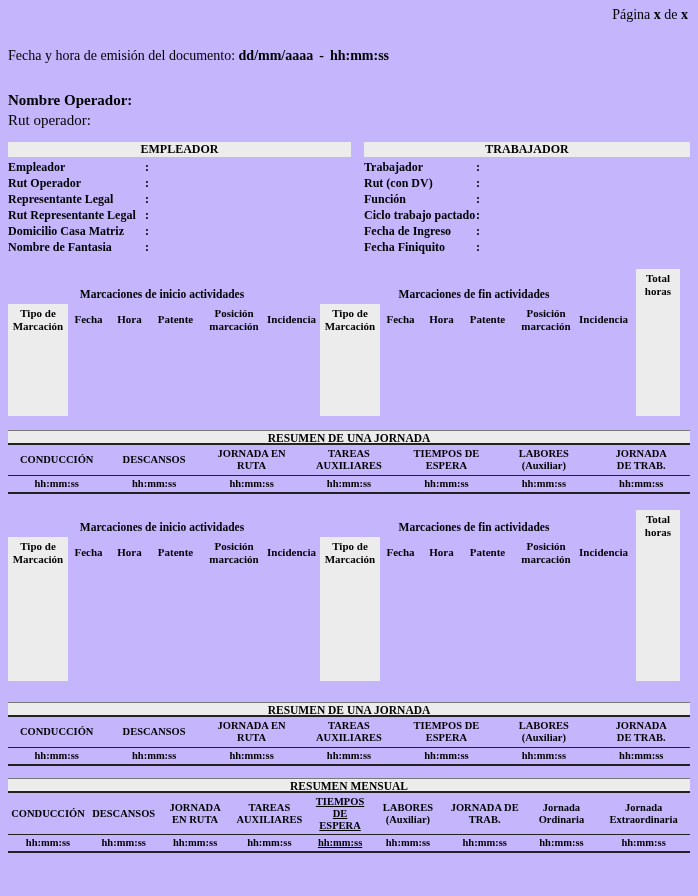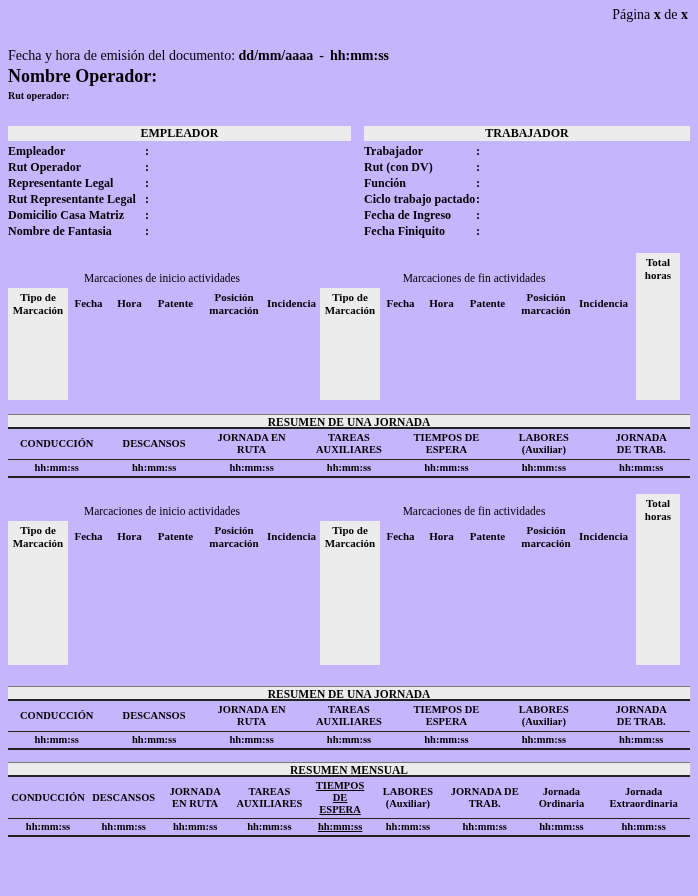--- a/index.html
+++ b/index.html
@@ -8,40 +8,40 @@
   .page { position:relative; width:698px; height:896px; background:#c4b5fd; padding:6px 8px 0 8px; overflow:hidden; }
 
   .page-num { text-align:right; font-size:14px; line-height:18px; padding-right:2px; }
   .page-num b { font-weight:700; }
 
   .emission-line { margin-top:22px; font-size:14px; line-height:20px; }
   .period-line { font-size:14px; line-height:20px; }
   .bold-val { font-weight:700; }
   .sp { display:inline-block; width:6px; }
 
-  .operator-name { font-weight:700; font-size:18px; line-height:20px; }
-  .operator-rut { font-weight:700; font-size:10px; line-height:20px; }
-
-  .info-panels { display:flex; margin-top:20px; gap:13px; }
+  .operator-name { margin-top:24px; font-weight:700; font-size:15px; line-height:20px; }
+  .operator-rut { font-weight:400; font-size:15px; line-height:20px; }
+
+  .info-panels { display:flex; margin-top:12px; gap:13px; }
   .panel.empleador { width:344px; }
   .panel.trabajador { width:327px; }
   .panel-title { background:#ececec; text-align:center; font-weight:700; font-size:12px; height:15px; line-height:15px; }
   .panel-rows { margin-top:2px; }
   .panel-row { display:flex; font-size:12px; font-weight:700; height:16px; line-height:16px; }
   .panel-row .lbl { width:137px; }
   .panel.trabajador .panel-row .lbl { width:112px; }
   .panel-row .colon { width:10px; }
   .panel-row .val { flex:1; font-weight:400; }
 
   .marc-block { display:flex; align-items:stretch; }
   .marc-block.block1 { margin-top:14px; }
   .marc-block.block2 { margin-top:16px; }
   .marc-table { width:308px; }
   .marc-table.fin { margin-left:4px; }
-  .marc-title { text-align:center; font-weight:400; font-size:11.5px; height:35px; display:flex; align-items:flex-end; justify-content:center; padding-bottom:4px; }
+  .marc-title { text-align:center; font-weight:700; font-size:11.5px; height:35px; display:flex; align-items:flex-end; justify-content:center; padding-bottom:4px; }
   .block2 .marc-title { height:27px; }
   .marc-headers { display:flex; }
   .hcell { text-align:center; font-weight:700; font-size:11px; line-height:13px; white-space:pre-line; padding-top:9px; }
   .hcell.tall { padding-top:3px; }
   .hcell.tipo { background:#ececec; height:112px; padding-top:3px; }
   .block2 .hcell.tipo { height:144px; }
   .w-tipo { width:60px; } .w-fecha { width:41px; } .w-hora { width:41px; }
   .w-patente { width:51px; } .w-pos { width:66px; } .w-inc { width:49px; }
   .total-col { width:44px; margin-left:8px; background:#ececec; text-align:center; font-weight:700; font-size:11px; line-height:13px; white-space:pre-line; padding-top:3px; }
 

